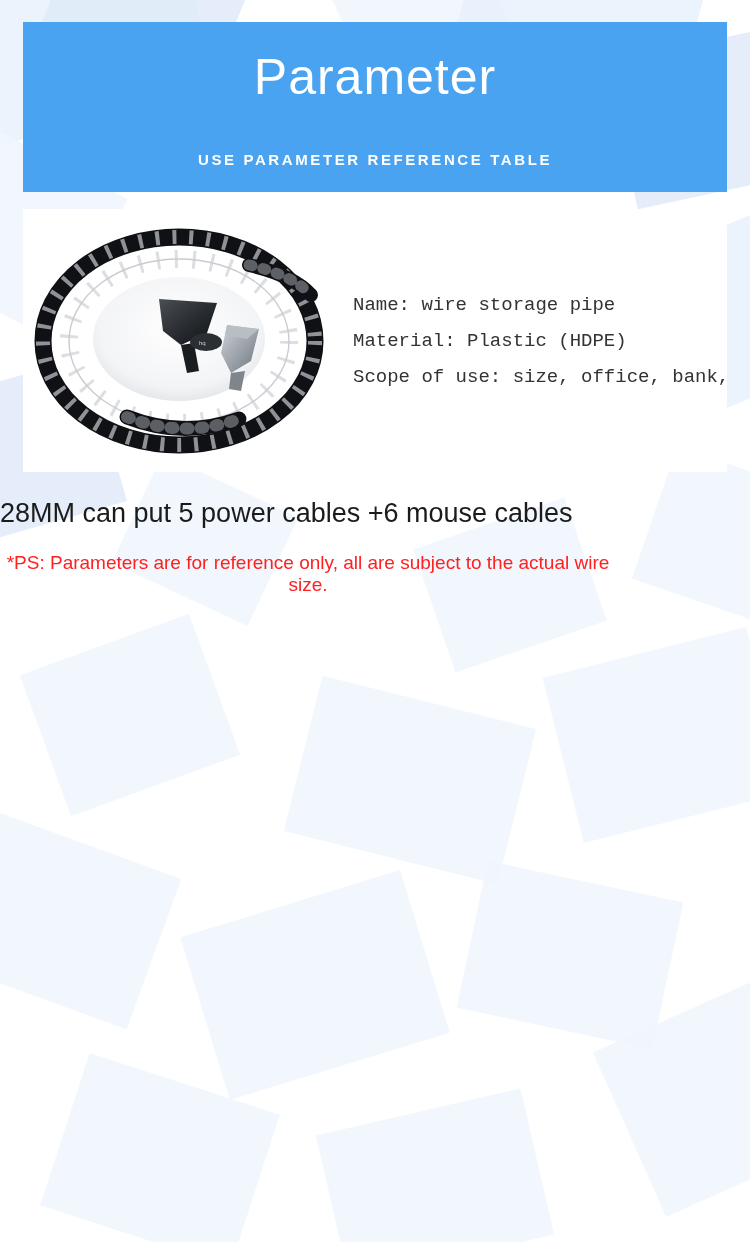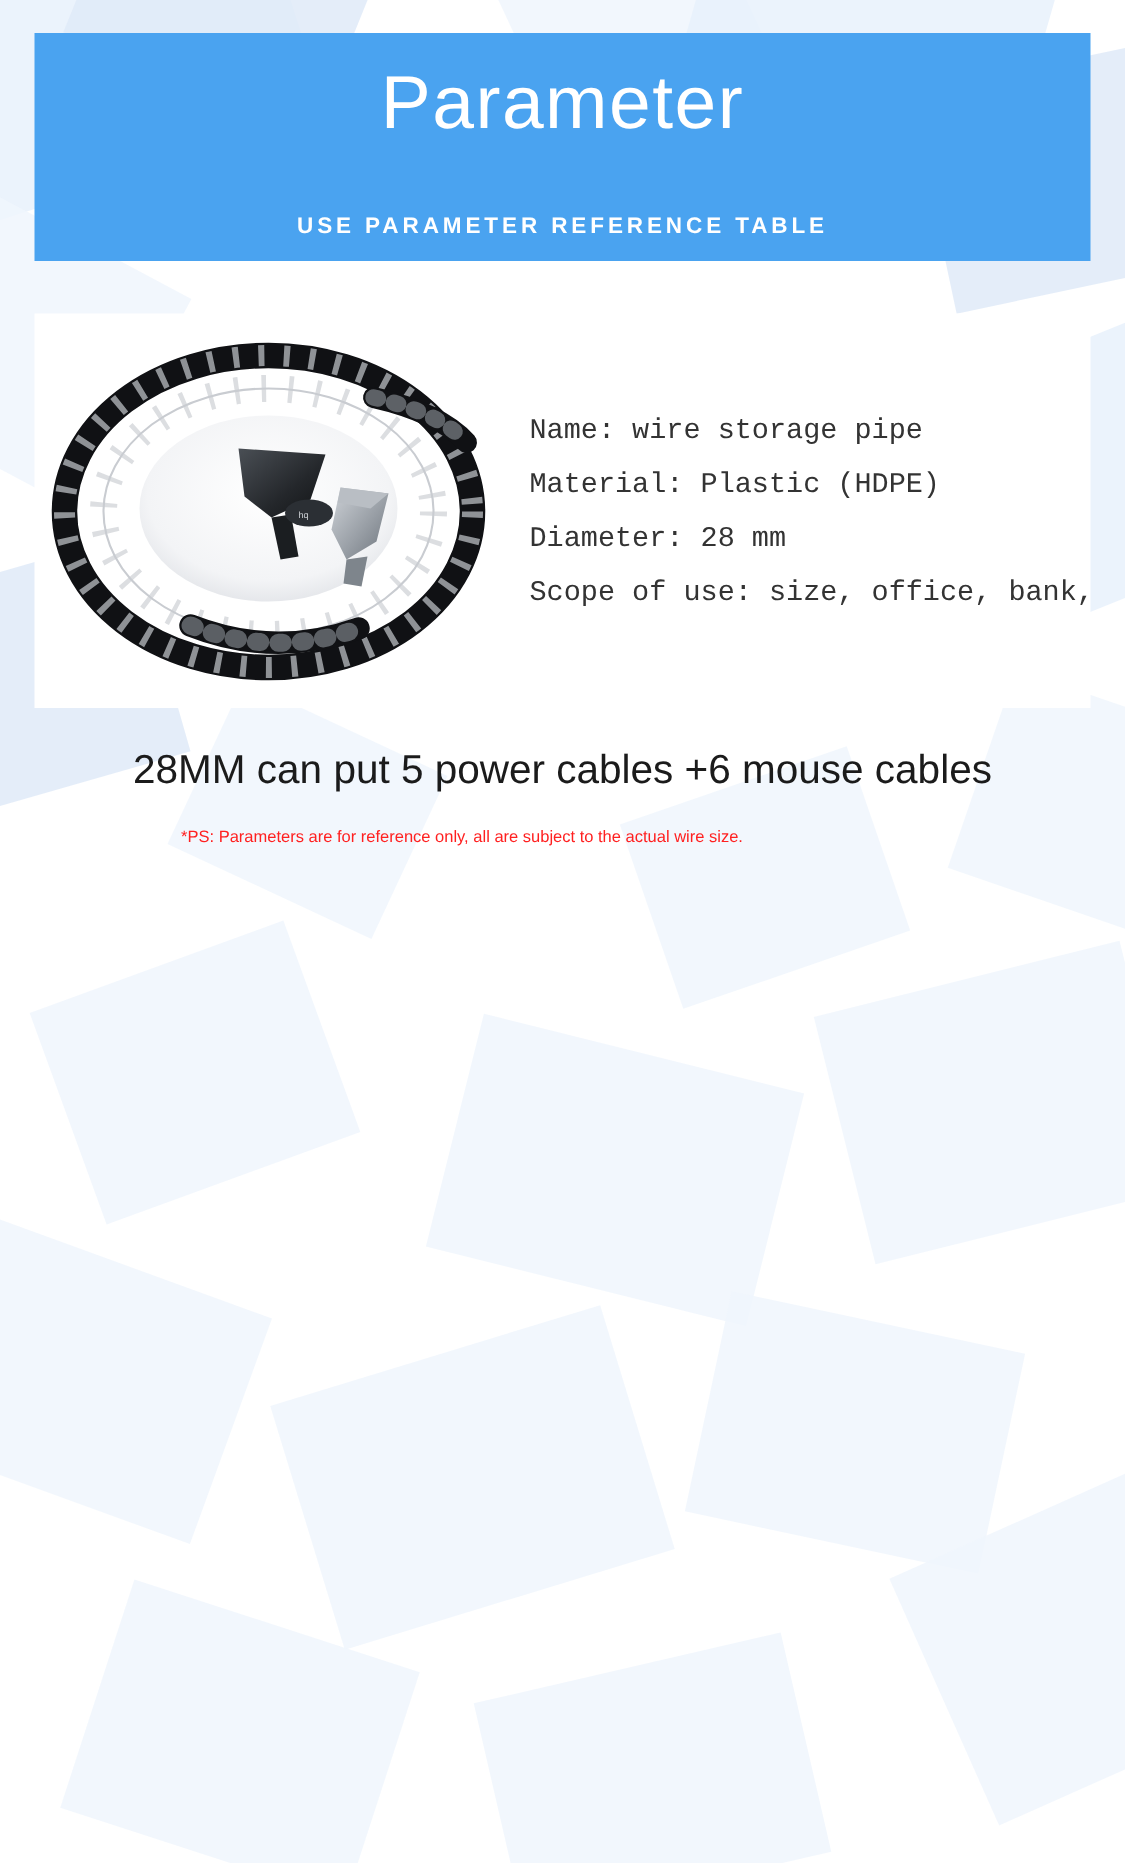--- a/index.html
+++ b/index.html
@@ -57,21 +57,21 @@
   .s18 { left: 330px; top: 1110px; width: 210px; height: 150px; transform: rotate(-13deg); }
   .s19 { left: 130px; top: 480px;  width: 150px; height: 120px; transform: rotate(25deg); }
   .s20 { left: 430px; top: 520px;  width: 160px; height: 130px; transform: rotate(-19deg); }
 
   
   .banner {
     position: absolute;
     left: 23px;
     top: 22px;
     width: 704px;
-    height: 152px;
+    height: 170px;
     background: #4aa3f0;
     display: flex;
     flex-direction: column;
     align-items: center;
     justify-content: center;
     gap: 24px;
   }
   .banner-title {
     color: #ffffff;
     font-size: 50px;
@@ -119,32 +119,32 @@
     color: #333333;
     white-space: nowrap;
   }
 
   
   .headline {
     position: absolute;
     left: 0;
     top: 498px;
     width: 750px;
-    text-align: center;
+    text-align: left;
     font-size: 27px;
     color: #1b1b1b;
     font-weight: 400;
   }
   .ps-note {
     position: absolute;
     left: 0;
     top: 552px;
     width: 616px;
     text-align: center;
-    font-size: 11px;
+    font-size: 19px;
     color: #ff2020;
   }
 </style>
 </head>
 <body>
 
 <div class="page">
 
   <div class="bg-deco">
     <div class="shape s1"></div>
@@ -220,21 +220,20 @@
         <path d="M96 196 q56 22 112 2" fill="none" stroke="#6e7378" stroke-width="12" stroke-dasharray="3 12" stroke-linecap="round" opacity=".8"></path>
 
         <path d="M218 44 q44 10 62 30" fill="none" stroke="#101114" stroke-width="14" stroke-linecap="round"></path>
         <path d="M218 44 q44 10 62 30" fill="none" stroke="#70757b" stroke-width="11" stroke-dasharray="3 11" stroke-linecap="round" opacity=".8"></path>
       </svg>
     </div>
 
     <div class="spec-list">
       <div class="spec-line">Name: wire storage pipe</div>
       <div class="spec-line">Material: Plastic (HDPE)</div>
-      <div class="spec-line">Diameter: 28 mm</div>
       <div class="spec-line">Scope of use: size, office, bank,</div>
     </div>
   </div>
 
   <div class="headline">28MM can put 5 power cables +6 mouse cables</div>
   <div class="ps-note">*PS: Parameters are for reference only, all are subject to the actual wire size.</div>
 
 </div>
 
 </body></html>

